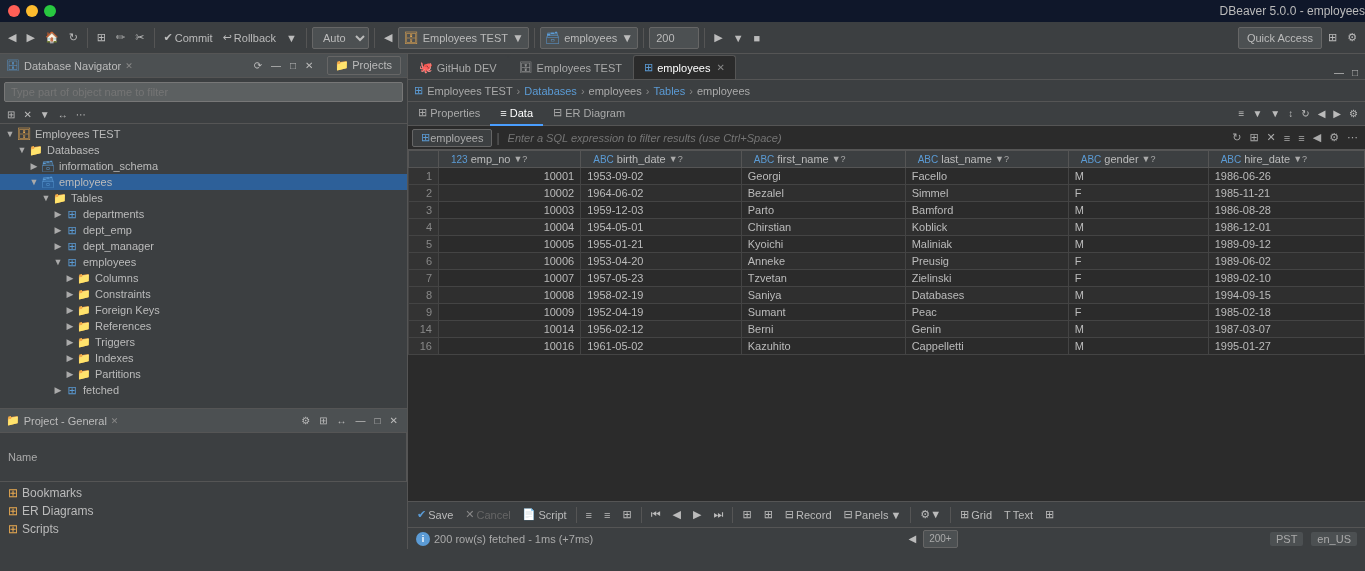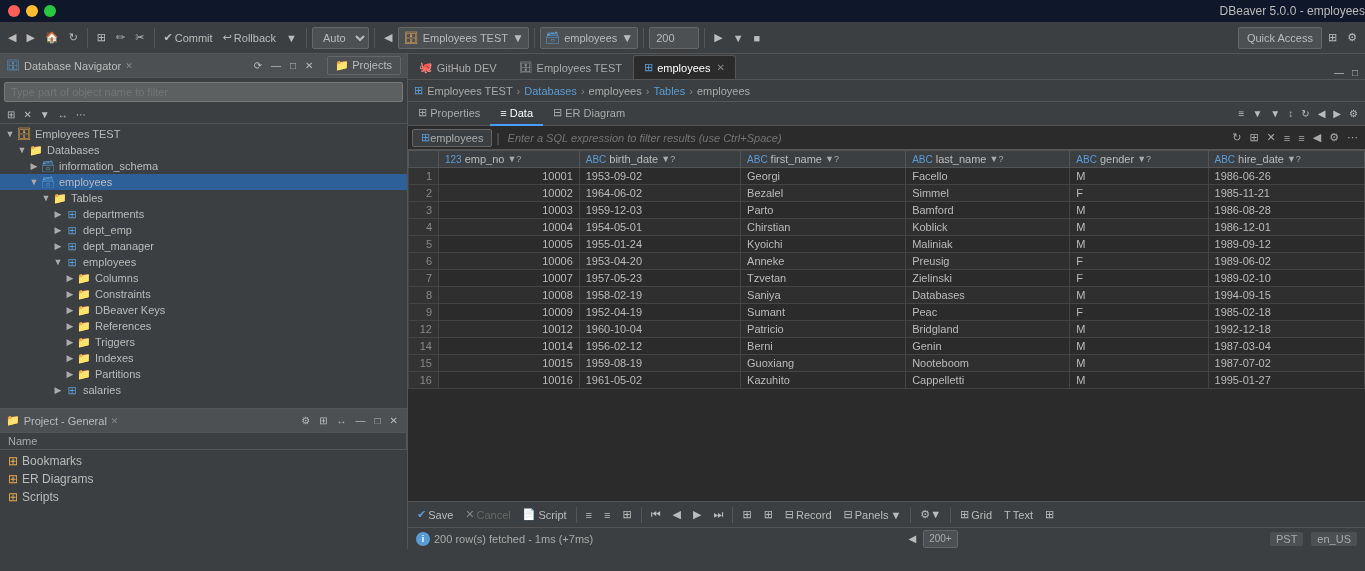--- a/index.html
+++ b/index.html
@@ -43,21 +43,21 @@
     .icon-schema { color: #5b9bd5; font-size: 11px; }
     .icon-table-folder { color: #c8a96e; font-size: 11px; }
     .icon-table { color: #5b9bd5; font-size: 11px; }
     .icon-folder { color: #e8c060; font-size: 11px; }
 
     
     #project-panel { height: 140px; display: flex; flex-direction: column; }
     #project-header { background: #4c5052; height: 24px; display: flex; align-items: center; padding: 0 6px; border-bottom: 1px solid #555; gap: 4px; }
     #project-header span { font-size: 11px; color: #bbbbbb; }
     .project-cols { display: flex; border-bottom: 1px solid #555; }
-    .project-col-hdr { font-size: 11px; color: #aaa; padding: 2px 8px; flex: 1; border-right: 1px solid #555; }
+    .project-col-hdr { font-size: 11px; color: #aaa; padding: 18px 8px; flex: 1; border-right: 1px solid #555; }
     .project-items { padding: 2px 0; }
     .project-item { display: flex; align-items: center; padding: 2px 8px; gap: 4px; cursor: pointer; }
 
     
     #right-panel { flex: 1; display: flex; flex-direction: column; background: #2b2b2b; }
 
     
     #editor-tabs { display: flex; align-items: flex-end; background: #3c3f41; border-bottom: 1px solid #555; height: 26px; }
     .ed-tab { display: flex; align-items: center; padding: 0 10px; height: 24px; font-size: 11px; cursor: pointer; gap: 4px; border: 1px solid transparent; border-bottom: none; border-radius: 3px 3px 0 0; color: #aaa; background: #3c3f41; }
     .ed-tab.active { background: #2b2b2b; color: #ffffff; border-color: #555; }
@@ -77,21 +77,21 @@
     .filter-tab { background: #3c3f41; border: 1px solid #666; color: #aaa; font-size: 11px; padding: 1px 8px; height: 18px; border-radius: 2px; display: flex; align-items: center; }
     .filter-input { flex: 1; background: #2b2b2b; border: none; color: #888; font-size: 11px; padding: 0 4px; height: 100%; outline: none; font-style: italic; }
     .filter-toolbar { display: flex; gap: 2px; margin-left: auto; }
     .filter-btn { background: none; border: none; color: #aaa; cursor: pointer; font-size: 11px; padding: 1px 3px; }
 
     
     #data-table-wrap { flex: 1; overflow: auto; }
     table { border-collapse: collapse; width: 100%; font-size: 11px; }
     thead { position: sticky; top: 0; z-index: 10; }
     thead tr { background: #3c3f41; }
-    th { background: #3c3f41; border: 1px solid #555; padding: 2px 6px; color: #bbbbbb; font-weight: normal; white-space: nowrap; text-align: left; min-width: 80px; }
+    th { background: #3c3f41; border: 1px solid #555; padding: 2px 12px; color: #bbbbbb; font-weight: normal; white-space: nowrap; text-align: left; min-width: 80px; }
     th.row-num { width: 30px; min-width: 30px; text-align: center; }
     td { border: 1px solid #444; padding: 2px 6px; color: #bbbbbb; white-space: nowrap; }
     td.row-num { text-align: right; color: #888; background: #333; width: 30px; min-width: 30px; }
     tr:nth-child(even) td { background: #2f2f2f; }
     tr:nth-child(odd) td { background: #2b2b2b; }
     tr:nth-child(even) td.row-num, tr:nth-child(odd) td.row-num { background: #333; }
     .th-inner { display: flex; align-items: center; gap: 3px; }
     .th-icon { color: #5b9bd5; font-size: 10px; }
     .th-filter { color: #aaa; font-size: 9px; cursor: pointer; }
     .num-col { text-align: right; }
@@ -304,21 +304,21 @@
               <span class="icon-folder">📁</span>
             </span>
           <span class="tree-label">Constraints</span>
         </div>
         <div class="tree-item">
           <span class="tree-indent" style="width:64px;"></span>
           <span class="tree-arrow">▶</span>
           <span class="tree-icon">
               <span class="icon-folder">📁</span>
             </span>
-          <span class="tree-label">DBeaver Keys</span>
+          <span class="tree-label">Foreign Keys</span>
         </div>
         <div class="tree-item">
           <span class="tree-indent" style="width:64px;"></span>
           <span class="tree-arrow">▶</span>
           <span class="tree-icon">
               <span class="icon-folder">📁</span>
             </span>
           <span class="tree-label">References</span>
         </div>
         <div class="tree-item">
@@ -345,21 +345,21 @@
             </span>
           <span class="tree-label">Partitions</span>
         </div>
 
         <div class="tree-item">
           <span class="tree-indent" style="width:52px;"></span>
           <span class="tree-arrow">▶</span>
           <span class="tree-icon">
               <span class="icon-table">⊞</span>
             </span>
-          <span class="tree-label">salaries</span>
+          <span class="tree-label">fetched</span>
         </div>
       </div>
     </div>
 
     <div id="project-panel">
       <div id="project-header">
         <span style="color:#5b9bd5;">📁</span>
         <span>Project - General</span>
         <span style="color:#888;font-size:9px;">✕</span>
         <div style="margin-left:auto;display:flex;gap:3px;">
@@ -552,21 +552,21 @@
               <td class="num-col">10004</td>
               <td>1954-05-01</td>
               <td>Chirstian</td>
               <td>Koblick</td>
               <td>M</td>
               <td>1986-12-01</td>
             </tr>
             <tr>
               <td class="row-num">5</td>
               <td class="num-col">10005</td>
-              <td>1955-01-24</td>
+              <td>1955-01-21</td>
               <td>Kyoichi</td>
               <td>Maliniak</td>
               <td>M</td>
               <td>1989-09-12</td>
             </tr>
             <tr>
               <td class="row-num">6</td>
               <td class="num-col">10006</td>
               <td>1953-04-20</td>
               <td>Anneke</td>
@@ -595,45 +595,27 @@
             <tr>
               <td class="row-num">9</td>
               <td class="num-col">10009</td>
               <td>1952-04-19</td>
               <td>Sumant</td>
               <td>Peac</td>
               <td>F</td>
               <td>1985-02-18</td>
             </tr>
             <tr>
-              <td class="row-num">12</td>
-              <td class="num-col">10012</td>
-              <td>1960-10-04</td>
-              <td>Patricio</td>
-              <td>Bridgland</td>
-              <td>M</td>
-              <td>1992-12-18</td>
-            </tr>
-            <tr>
               <td class="row-num">14</td>
               <td class="num-col">10014</td>
               <td>1956-02-12</td>
               <td>Berni</td>
               <td>Genin</td>
               <td>M</td>
-              <td>1987-03-04</td>
-            </tr>
-            <tr>
-              <td class="row-num">15</td>
-              <td class="num-col">10015</td>
-              <td>1959-08-19</td>
-              <td>Guoxiang</td>
-              <td>Nooteboom</td>
-              <td>M</td>
-              <td>1987-07-02</td>
+              <td>1987-03-07</td>
             </tr>
             <tr>
               <td class="row-num">16</td>
               <td class="num-col">10016</td>
               <td>1961-05-02</td>
               <td>Kazuhito</td>
               <td>Cappelletti</td>
               <td>M</td>
               <td>1995-01-27</td>
             </tr>

